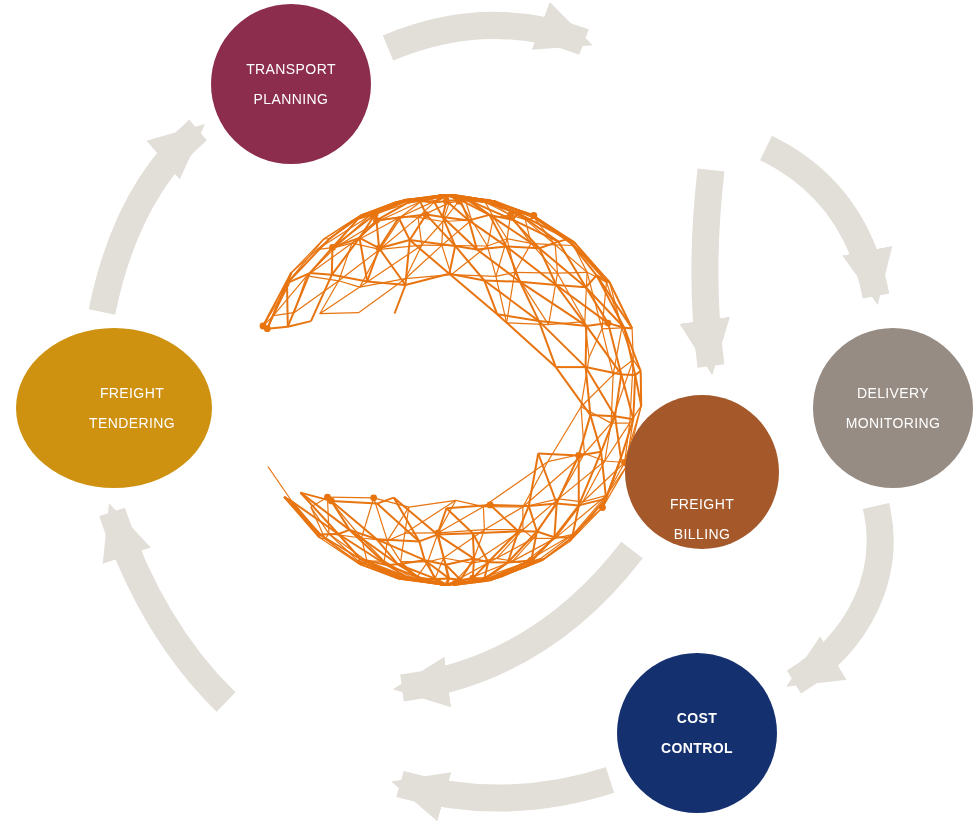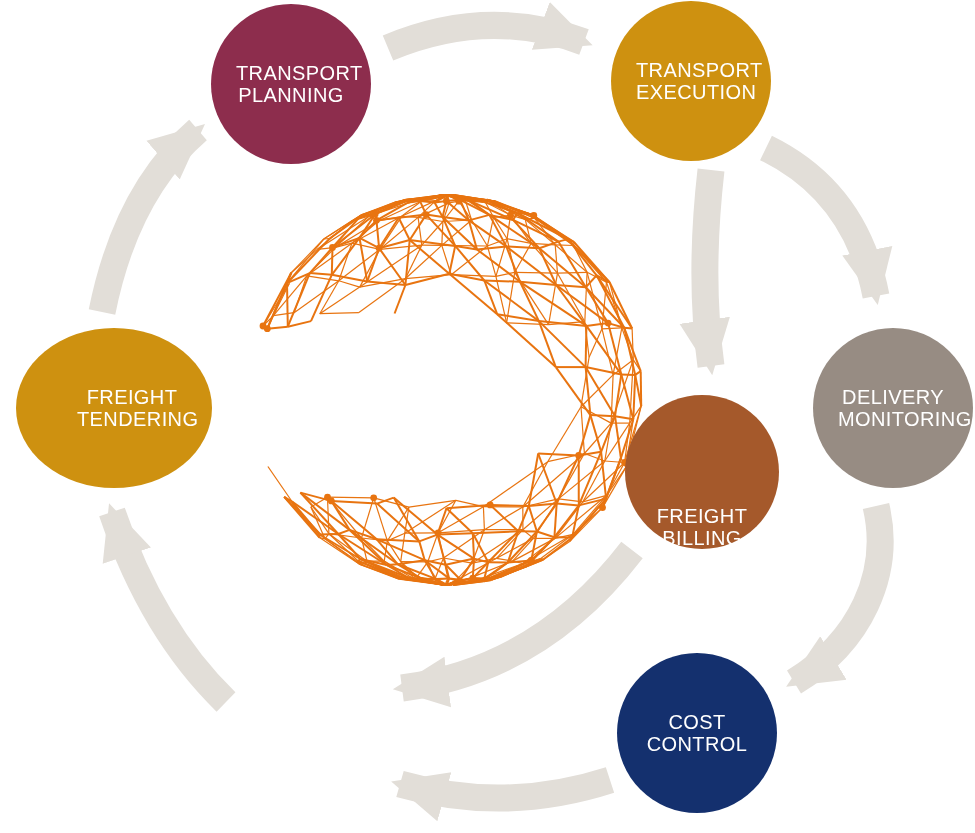--- a/index.html
+++ b/index.html
@@ -7,27 +7,27 @@
     position:relative;width:975px;height:833px;overflow:hidden;background:#fff;
     font-family:"Liberation Sans","DejaVu Sans",sans-serif;
   }
   #diagram-svg{position:absolute;left:0;top:0;}
   .node{
     position:absolute;width:160px;height:160px;border-radius:50%;
     display:flex;align-items:center;justify-content:center;
     color:#fff;text-align:center;
   }
   .node-label{
-    display:block;width:110px;font-size:20px;line-height:22px;letter-spacing:.4px;
+    display:block;width:110px;font-size:14px;line-height:30px;letter-spacing:.4px;
   }
   .n-tp{left:211px;top:4px;}
   .n-te{left:611px;top:1px;}
   .n-dm{left:813px;top:328px;}
   .n-fb{left:625px;top:395px;width:154px;height:154px;align-items:flex-end;}
-  .n-cc{left:617px;top:653px;}
+  .n-cc{left:617px;top:653px;font-weight:bold;}
   .n-ra{left:216px;top:661px;}
   .n-ft{left:16px;top:328px;padding-left:36px;}
   .center-text{position:absolute;left:170px;top:366px;width:380px;text-align:center;}
   .center-heading{
     font-size:31px;font-weight:bold;line-height:38px;letter-spacing:.5px;
     transform:scaleX(.88);transform-origin:center;white-space:nowrap;
   }
   .center-sub{
     margin-top:12px;display:flex;justify-content:center;gap:40px;
     font-size:27px;line-height:35px;transform:scaleX(.85);transform-origin:center;
@@ -787,23 +787,20 @@
       <path class="arrow" d="M 632,550 Q 540,670 402,688" marker-end="url(#ah)" stroke="#E2DED8"></path>
       <path class="arrow" d="M 610,780 Q 505,814 400,784" marker-end="url(#ah)" stroke="#E2DED8"></path>
       <path class="arrow" d="M 226,702 Q 152,630 112,512" marker-end="url(#ah)" stroke="#E2DED8"></path>
       <path class="arrow" d="M 102,312 Q 126,192 198,130" marker-end="url(#ah)" stroke="#E2DED8"></path>
     </g>
   </svg>
 
   <div class="node n-tp" style="background: rgb(141, 45, 77);">
     <span class="node-label">TRANSPORT PLANNING</span>
   </div>
-  <div class="node n-te" style="background: rgb(206, 145, 16);">
-    <span class="node-label">TRANSPORT EXECUTION</span>
-  </div>
   <div class="node n-dm" style="background: rgb(151, 140, 131);">
     <span class="node-label">DELIVERY MONITORING</span>
   </div>
   <div class="node n-fb" style="background: rgb(165, 89, 43);">
     <span class="node-label">FREIGHT BILLING</span>
   </div>
   <div class="node n-cc" style="background: rgb(20, 48, 110);">
     <span class="node-label">COST CONTROL</span>
   </div>
   <div class="node n-ft" style="background: rgb(206, 145, 16);">

